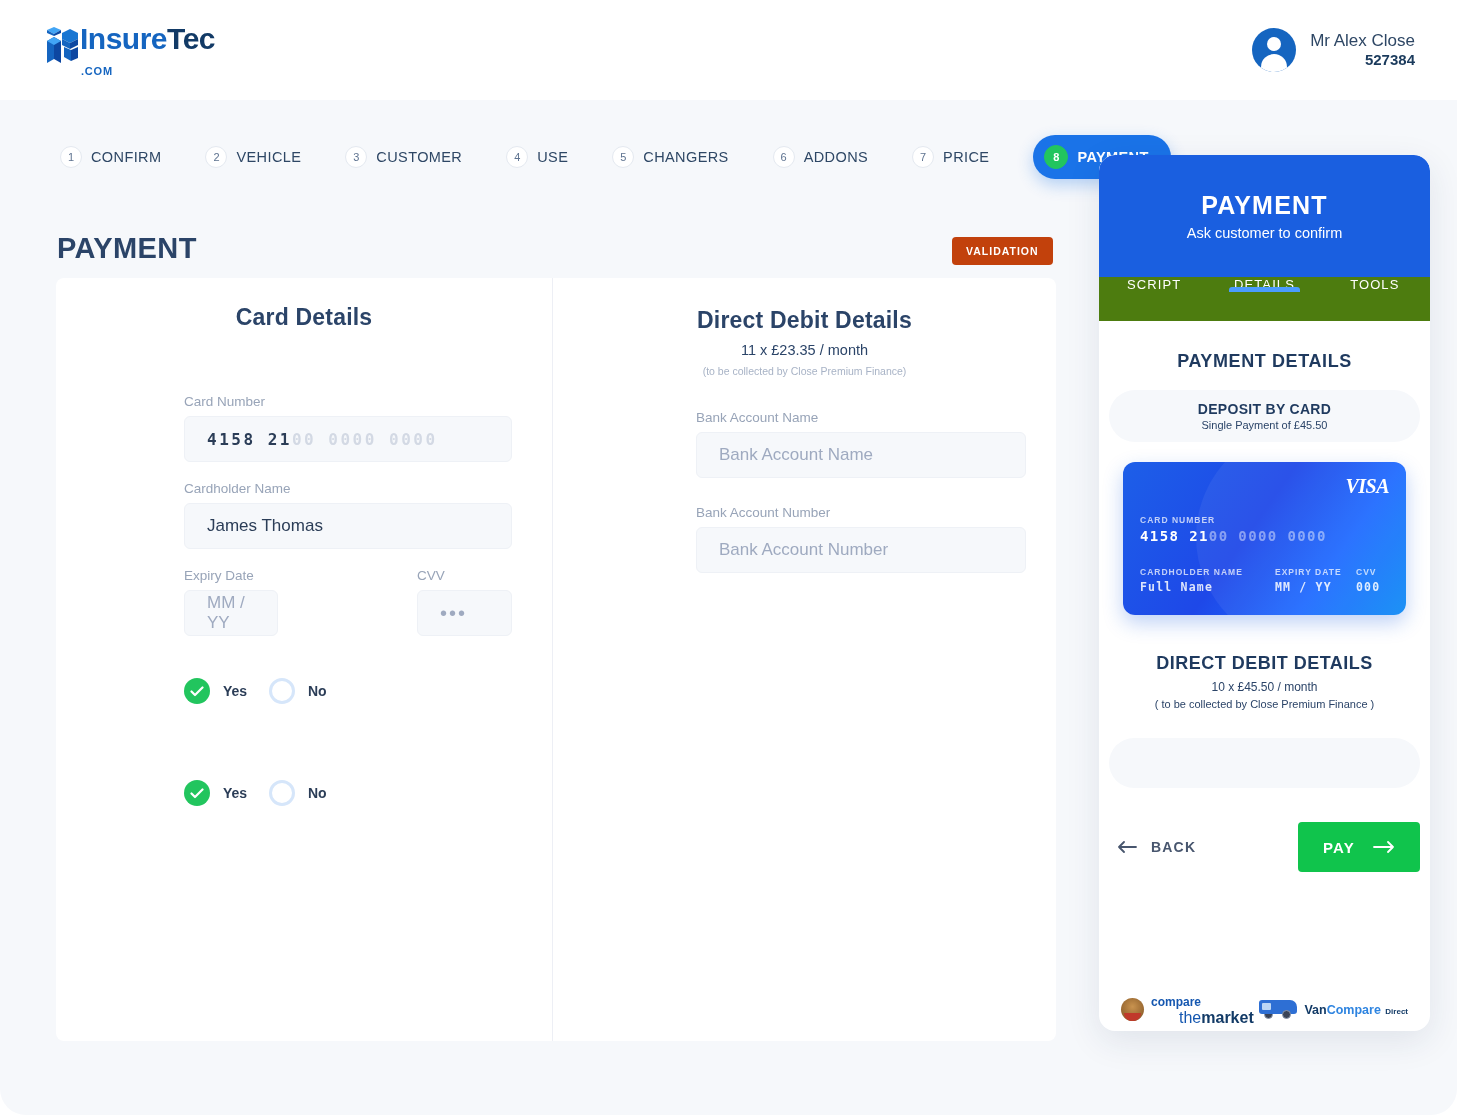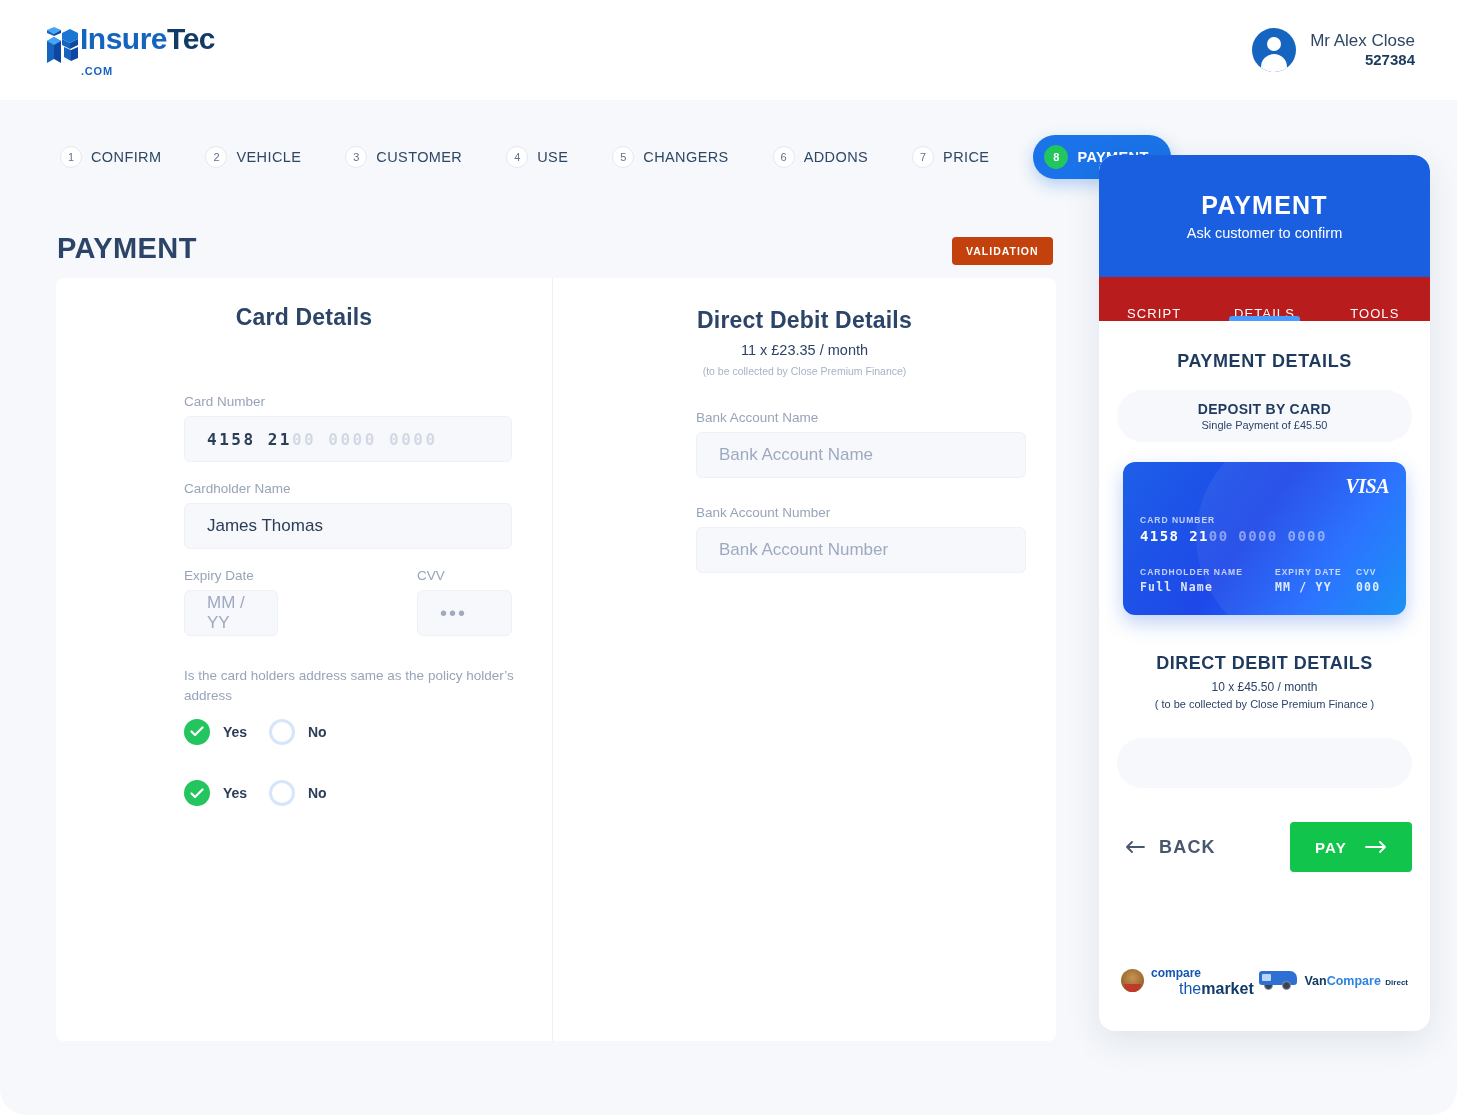--- a/index.html
+++ b/index.html
@@ -199,33 +199,33 @@
     height: 122px; background: #1A5FE0;
     display: flex; flex-direction: column;
     align-items: center; justify-content: center;
     border-radius: 16px 16px 0 0;
   }
   .panel-title {
     font-size: 25px; font-weight: bold; color: #ffffff; letter-spacing: 1.2px;
   }
   .panel-subtitle { font-size: 14.5px; color: #ffffff; margin-top: 5px; }
   .panel-tabs {
-    height: 44px; background: #b91c1c;
-    display: flex; align-items: flex-end;
+    height: 44px; background: #4d7c0f;
+    display: flex; align-items: flex-start;
   }
   .panel-tab {
     flex: 1; display: flex; align-items: center; justify-content: center;
     color: #ffffff; font-size: 13px; letter-spacing: 1.1px;
     position: relative; cursor: pointer;
   }
   .panel-tab.active::after {
     content: ""; position: absolute; left: 18%; right: 18%; bottom: 0;
     height: 5px; background: #4A9CFF; border-radius: 3px 3px 0 0;
   }
-  .panel-body { padding: 0 18px; }
+  .panel-body { padding: 0 10px; }
 
   .pd-title {
     text-align: center; font-size: 18px; font-weight: bold;
     color: #1F3A5F; letter-spacing: 0.6px; margin-top: 30px;
   }
   .deposit-pill {
     margin-top: 18px; height: 52px; border-radius: 26px;
     background: #F6F8FB;
     display: flex; flex-direction: column;
     align-items: center; justify-content: center;
@@ -289,33 +289,33 @@
   }
   .blank-input {
     margin-top: 28px; height: 50px; border-radius: 25px; background: #F6F8FB;
   }
   .panel-actions {
     margin-top: 34px; display: flex; align-items: center;
     justify-content: space-between;
   }
   .back-btn {
     display: flex; align-items: center; gap: 14px;
-    font-size: 18px; font-weight: bold; color: #48566E;
+    font-size: 14px; font-weight: bold; color: #48566E;
     letter-spacing: 1.2px; cursor: pointer; background: none; border: none;
     padding: 0 0 0 8px;
   }
   .pay-btn {
     width: 122px; height: 50px; background: #10C44C;
     border: none; border-radius: 4px; color: #ffffff;
     font-size: 15px; font-weight: bold; letter-spacing: 1.2px;
     display: flex; align-items: center; justify-content: center; gap: 18px;
     cursor: pointer;
   }
   .panel-footer {
-    position: absolute; left: 0; bottom: 34px; width: 331px;
+    position: absolute; left: 0; bottom: 5px; width: 331px;
     display: flex; align-items: center; justify-content: space-between;
     padding: 0 22px;
   }
   .ctm-logo { display: flex; align-items: center; gap: 7px; }
   .ctm-meerkat {
     width: 23px; height: 23px; border-radius: 50%;
     background: radial-gradient(circle at 50% 38%, #C9934F 0%, #9C6B33 60%, #7A4E22 100%);
     position: relative;
   }
   .ctm-meerkat::after {
@@ -453,21 +453,20 @@
       </div>
 
       <div class="field f-cvv">
         <div class="field-label">CVV</div>
         <div class="input">
           <span class="cvv-dots">•••</span>
         </div>
       </div>
 
       <div class="question q1">
-        <div class="q-text">Is the card holders address same as the policy holder’s address</div>
         <div class="q-opts">
           <div class="q-opt">
             <span class="radio-on">
               <svg width="14" height="11" viewBox="0 0 14 11">
                   <path d="M1.5 5.5 L5 9 L12.5 1.5" stroke="#ffffff" stroke-width="2.2" fill="none" stroke-linecap="round" stroke-linejoin="round"></path>
                 </svg>
             </span>
             <span class="q-opt-label">Yes</span>
           </div>
           <div class="q-opt">

